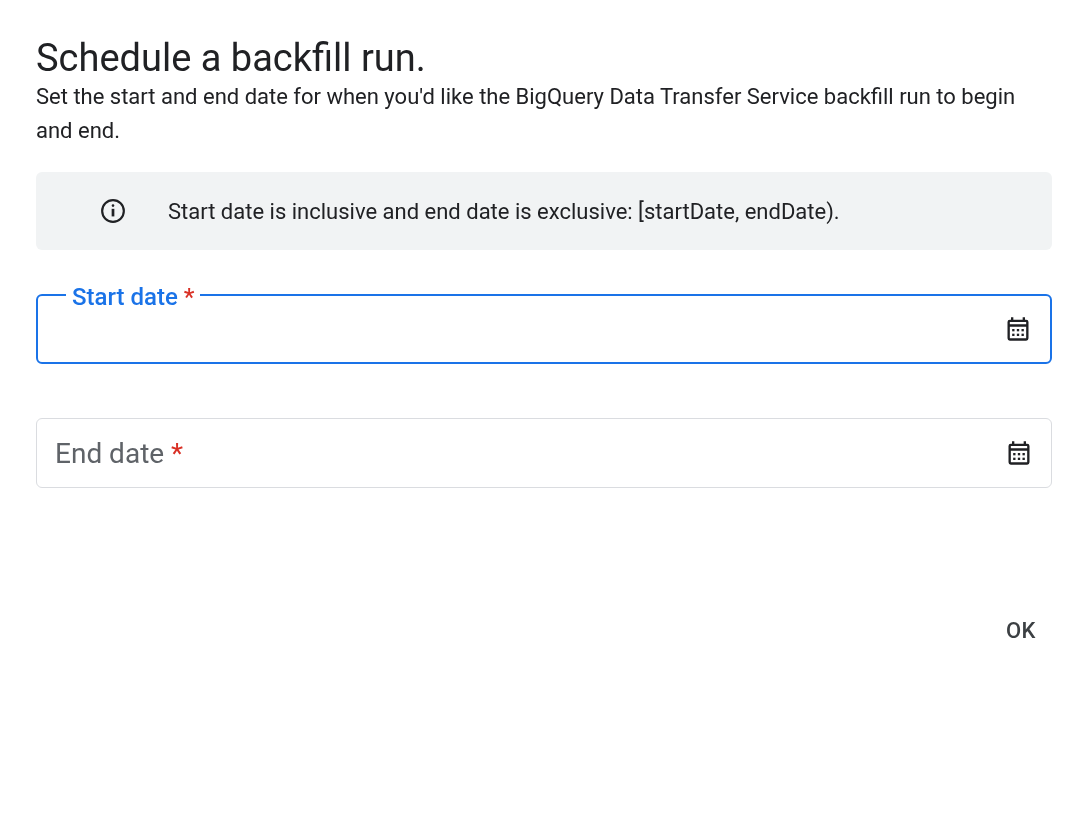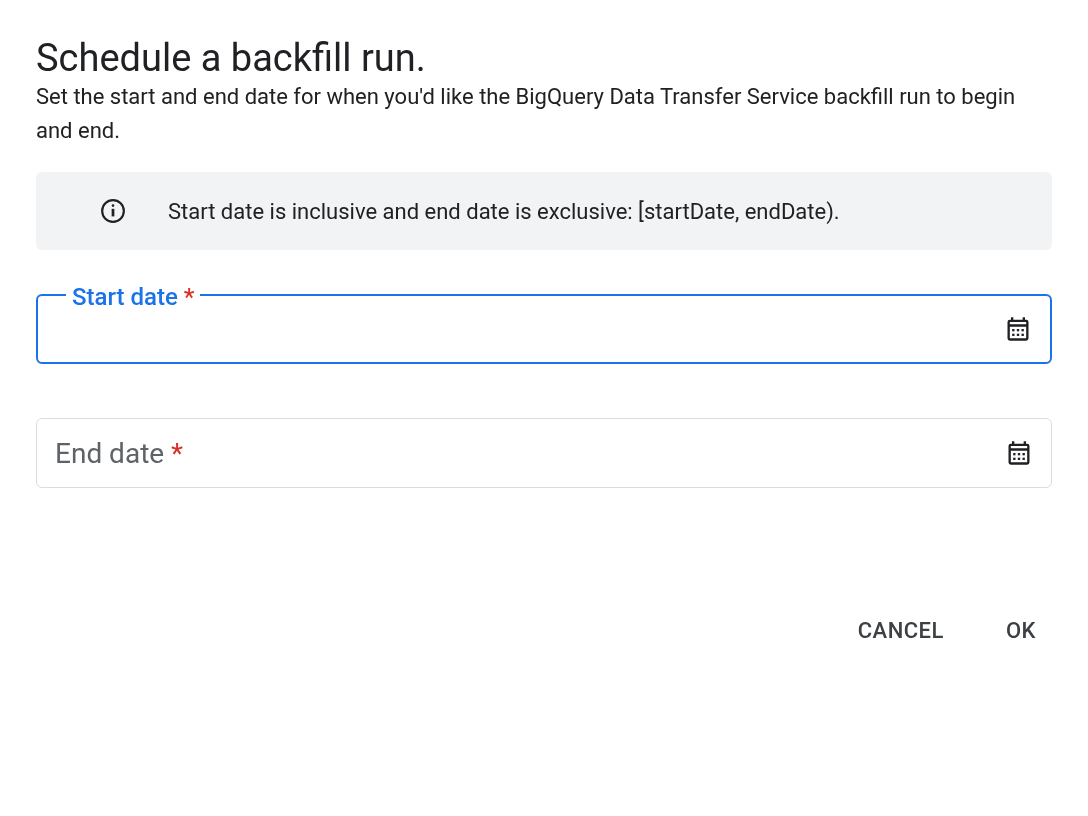--- a/index.html
+++ b/index.html
@@ -170,17 +170,16 @@
           <rect x="15" y="12" width="2" height="2"></rect>
           <rect x="7" y="16" width="2" height="2"></rect>
           <rect x="11" y="16" width="2" height="2"></rect>
           <rect x="15" y="16" width="2" height="2"></rect>
         </svg>
       </span>
     </div>
   </div>
 
   <div class="actions">
-    <button class="btn">CANCEL</button>
     <button class="btn">OK</button>
   </div>
 
 </div>
 
 </body></html>

